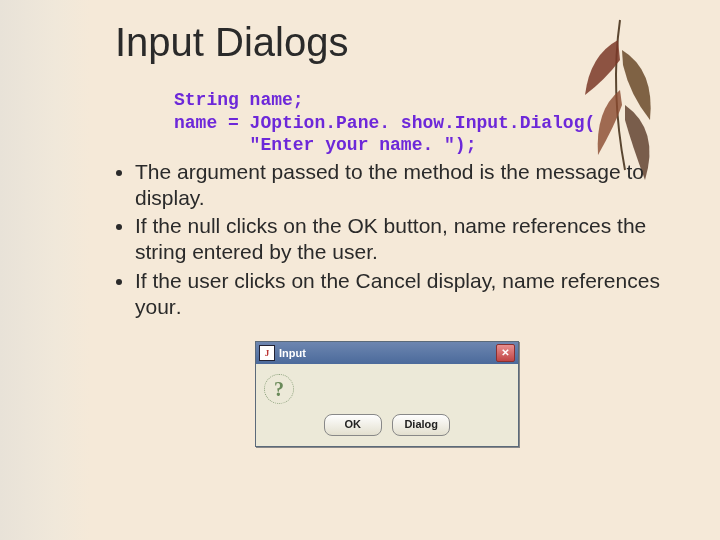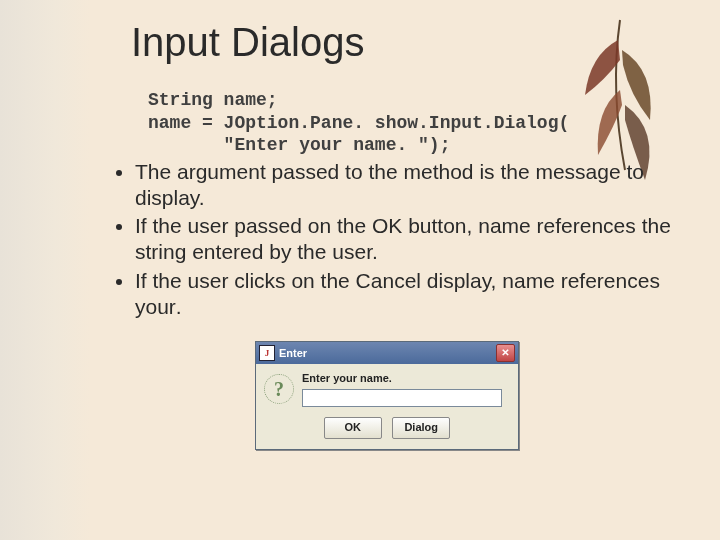--- a/index.html
+++ b/index.html
@@ -31,28 +31,28 @@
   .content {
     position: absolute;
     left: 115px;
     top: 20px;
     width: 560px;
   }
   .slide-title {
     font-size: 40px;
     font-weight: normal;
     color: #2a2a2a;
-    margin: 0 0 24px 16px;
+    margin: 0 0 24px 0;
   }
   .code-block {
     font-family: "Courier New", monospace;
     font-weight: bold;
     font-size: 18px;
-    color: #404040;
-    margin-left: 33px;
+    color: #6d28d9;
+    margin-left: 59px;
     line-height: 1.25;
     white-space: pre;
   }
   .bullets {
     margin-top: 2px;
     padding-left: 20px;
     font-size: 21px;
     color: #2a2a2a;
     line-height: 1.25;
   }
@@ -160,21 +160,21 @@
     display: inline-block;
     min-width: 56px;
     height: 20px;
     line-height: 18px;
     border: 1px solid #888;
     background: linear-gradient(#fefefe, #e3e0cf);
     font-size: 11px;
     font-weight: bold;
     color: #222;
     margin: 0 3px;
-    border-radius: 2px;
+    border-radius: 8px;
     text-align: center;
   }
 </style>
 </head>
 <body>
 
 <div class="bg-left"></div>
 
 <svg class="leaf-deco" viewBox="0 0 140 220">
   <path d="M70 10 Q 60 80 75 160" stroke="#5a4630" stroke-width="2" fill="none"></path>
@@ -186,37 +186,33 @@
 
 <div class="content">
   <h1 class="slide-title">Input Dialogs</h1>
 
   <div class="code-block"><span>String name;</span>
 <span>name = JOption.Pane. show.Input.Dialog(</span>
 <span>       "Enter your name. ");</span></div>
 
   <ul class="bullets">
     <li><span>The argument passed to the method is the message to display.</span></li>
-    <li><span>If the user passed on the OK button, </span><span class="mono">name</span><span> references the string entered by the user.</span></li>
+    <li><span>If the null clicks on the OK button, </span><span class="mono">name</span><span> references the string entered by the user.</span></li>
     <li><span>If the user clicks on the Cancel display, </span><span class="mono">name</span><span> references </span><span class="mono">your</span><span>.</span></li>
   </ul>
 
   <div class="dialog-wrap">
     <div class="dlg">
       <div class="dlg-title">
         <span class="dlg-icon-java">J</span>
-        <span class="dlg-title-text">Enter</span>
+        <span class="dlg-title-text">Input</span>
         <span class="dlg-close">✕</span>
       </div>
       <div class="dlg-body">
         <div class="dlg-qmark">?</div>
-        <div class="dlg-main">
-          <div class="dlg-msg">Enter your name.</div>
-          <input class="dlg-input" type="text" style="">
-        </div>
       </div>
       <div class="dlg-buttons">
         <span class="dlg-btn">OK</span>
         <span class="dlg-btn">Dialog</span>
       </div>
     </div>
   </div>
 </div>
 
 </body></html>

